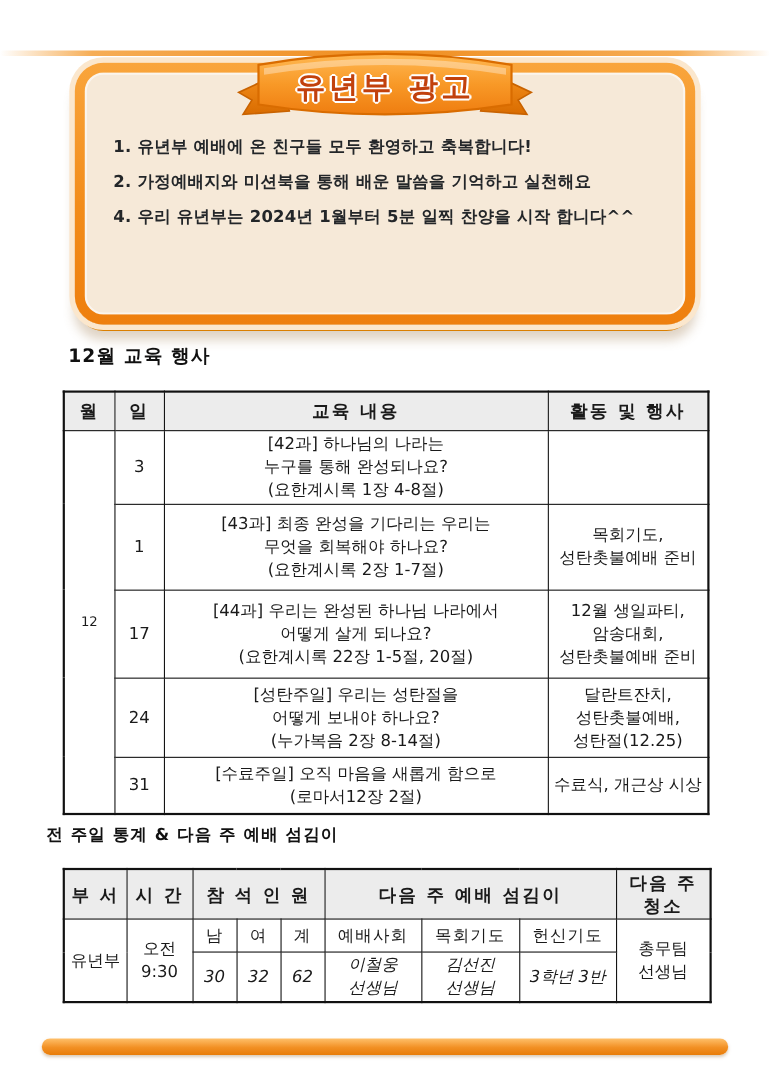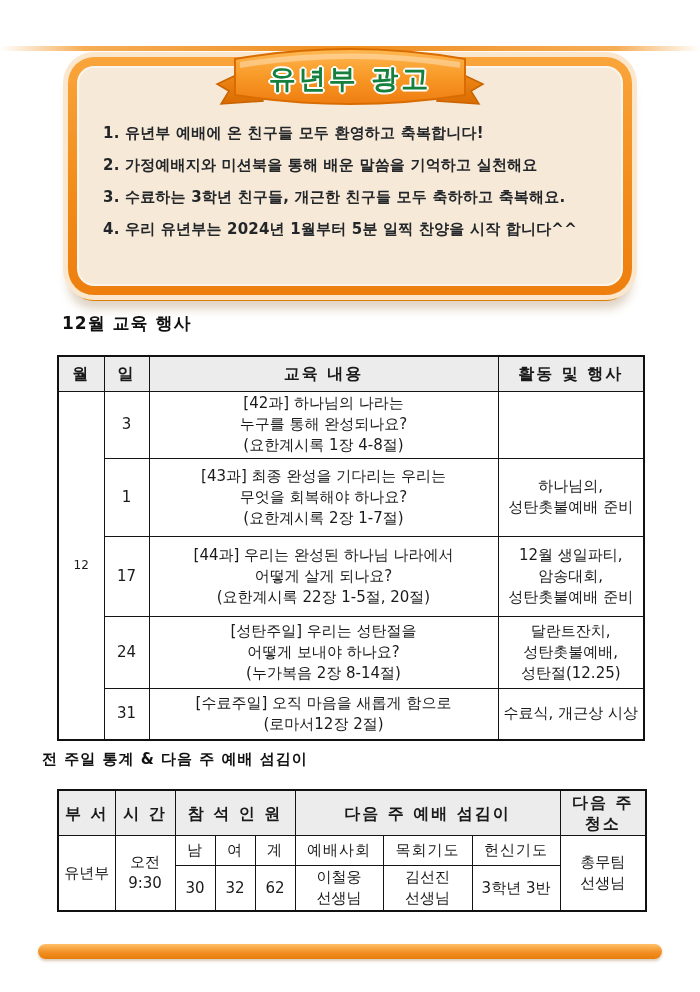--- a/index.html
+++ b/index.html
@@ -38,55 +38,54 @@
     font-size:15px;font-weight:bold;color:#232629;letter-spacing:.2px;line-height:19px;
     white-space:nowrap;
   }
   
   .ribbon{
     position:absolute;left:213px;top:44px;width:274px;height:72px;z-index:2;
   }
   .ribbon svg{position:absolute;left:0;top:0;}
   .ribbon-text{
     position:absolute;left:0;top:17px;width:100%;text-align:center;
-    font-size:27px;font-weight:bold;color:#15803d;letter-spacing:3px;
+    font-size:27px;font-weight:bold;color:#c2410c;letter-spacing:3px;
     text-shadow:-2px 0 0 #fff,2px 0 0 #fff,0 -2px 0 #fff,0 2px 0 #fff,
                 -1px -1px 0 #fff,1px -1px 0 #fff,-1px 1px 0 #fff,1px 1px 0 #fff;
   }
   
   .sec-title{position:absolute;font-weight:bold;color:#111;letter-spacing:1px;}
   .h1{left:62px;top:312px;font-size:17px;}
   .h2{left:42px;top:750px;font-size:15px;}
   
   table{border-collapse:collapse;table-layout:fixed;position:absolute;background:#fff;}
   th,td{border:1.5px solid #141414;text-align:center;vertical-align:middle;padding:1px 2px;
         font-size:15px;color:#1a1a1a;line-height:21px;overflow:hidden;}
   th{background:#ececec;font-weight:bold;font-size:16px;letter-spacing:2px;}
   table{border:2.5px solid #111;}
   .t1{left:57px;top:355px;width:586px;}
   .t2{left:57px;top:789px;width:588px;}
   .t1 tr.hd{height:35px;}
   .t2 tr.r1{height:36px;}
   .t2 tr.r2{height:30px;}
-  .t2 tr.r3{height:40px;}
+  .t2 tr.r3{height:40px;font-style:italic;}
   .t2 .sub{background:#fff;font-weight:normal;font-size:15px;letter-spacing:1px;}
   .month{font-size:12px;}
 </style>
 </head>
 <body>
 
 <div>
 
   <div class="top-line"></div>
 
   <div class="ann-box-outer">
     <div class="ann-box-inner">
       <div class="ann-item">1. 유년부 예배에 온 친구들 모두 환영하고 축복합니다!</div>
       <div class="ann-item">2. 가정예배지와 미션북을 통해 배운 말씀을 기억하고 실천해요</div>
-      <div class="ann-item">3. 수료하는 3학년 친구들, 개근한 친구들 모두 축하하고 축복해요.</div>
       <div class="ann-item">4. 우리 유년부는 2024년 1월부터 5분 일찍 찬양을 시작 합니다^^</div>
     </div>
   </div>
 
   <div class="ribbon">
     <svg width="274" height="72" viewBox="0 0 274 72">
       <defs>
         <linearGradient id="rb" x1="0" y1="0" x2="0" y2="1">
           <stop offset="0" stop-color="#ffb852"></stop>
           <stop offset="0.5" stop-color="#f89927"></stop>
@@ -132,21 +131,21 @@
       <td></td>
     </tr>
     <tr style="height:78px">
       <td>1</td>
       <td>
         <div>[43과] 최종 완성을 기다리는 우리는</div>
         <div>무엇을 회복해야 하나요?</div>
         <div>(요한계시록 2장 1-7절)</div>
       </td>
       <td>
-        <div>하나님의,</div>
+        <div>목회기도,</div>
         <div>성탄촛불예배 준비</div>
       </td>
     </tr>
     <tr style="height:80px">
       <td>17</td>
       <td>
         <div>[44과] 우리는 완성된 하나님 나라에서</div>
         <div>어떻게 살게 되나요?</div>
         <div>(요한계시록 22장 1-5절, 20절)</div>
       </td>

